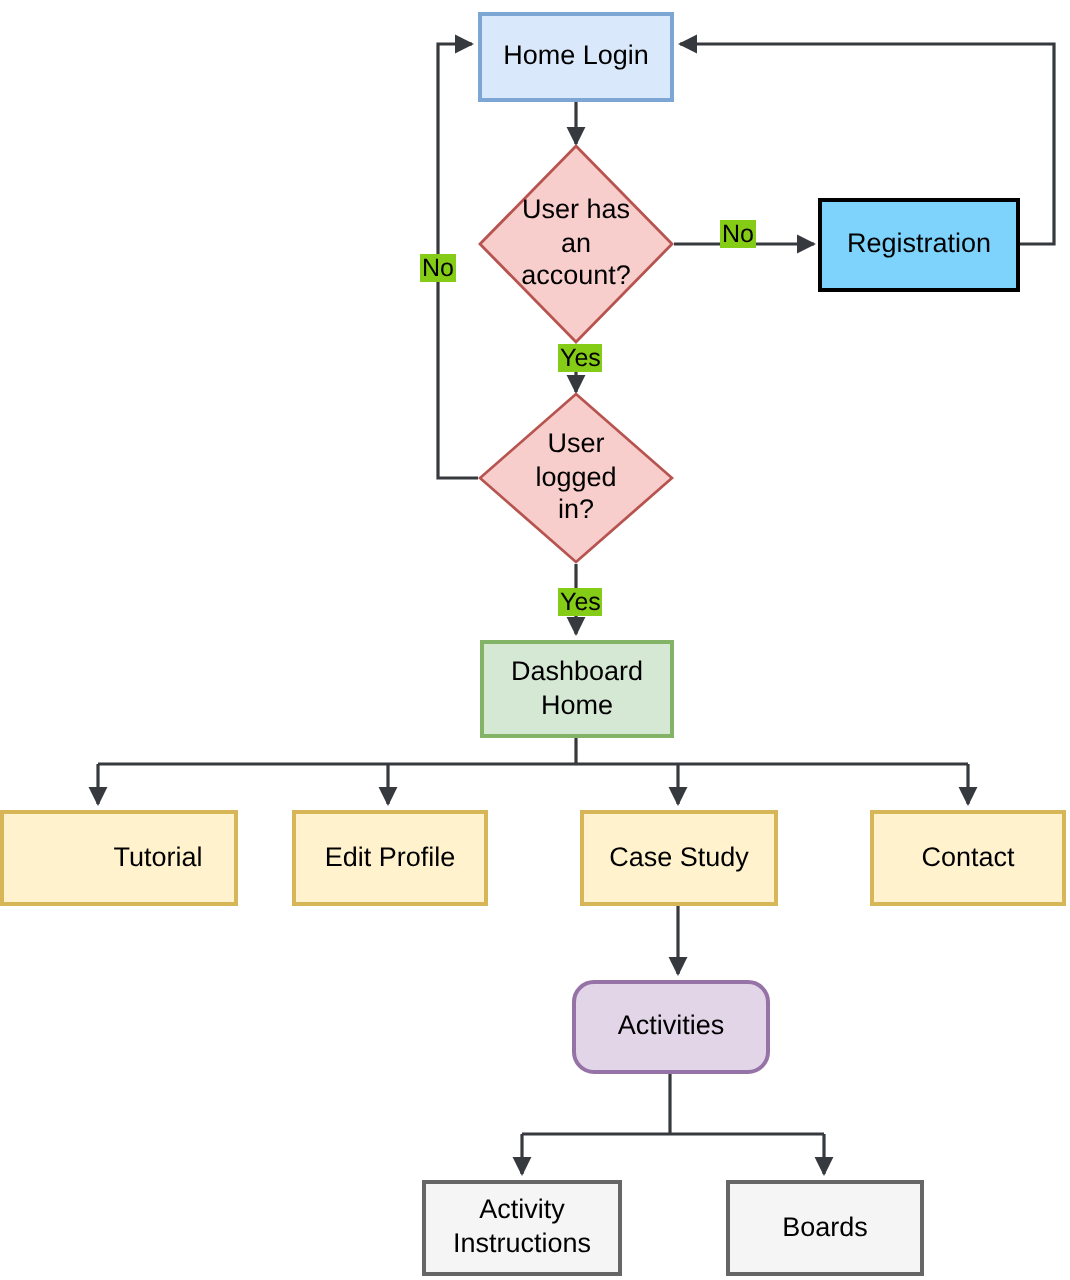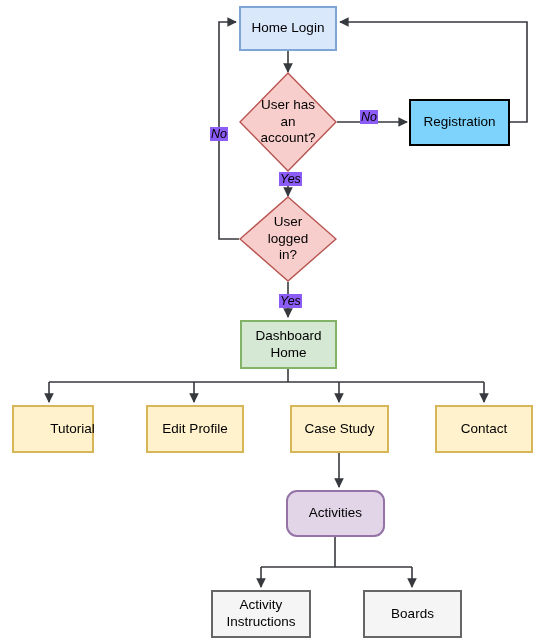--- a/index.html
+++ b/index.html
@@ -68,25 +68,24 @@
     color: #000000;
     line-height: 1.25;
     white-space: pre-line;
     padding: 0 18px;
     box-sizing: border-box;
   }
   .edge-label {
     position: absolute;
     font-size: 12.5px;
     color: #000000;
-    background: #8b5cf6;
+    background: #84cc16;
     padding: 0 1px;
     z-index: 3;
     white-space: nowrap;
-    font-style: italic;
   }
 </style>
 </head>
 <body>
 
 <div id="canvas">
 
   <svg id="flow-svg" viewBox="0 0 535 640" xmlns="http://www.w3.org/2000/svg">
     <defs>
       <marker id="arrow" viewBox="0 0 10 10" refX="9" refY="5" markerWidth="6" markerHeight="6" orient="auto-start-reverse">
@@ -139,21 +138,21 @@
     <svg width="98" height="86" viewBox="0 0 98 86" xmlns="http://www.w3.org/2000/svg">
       <polygon points="49,1 97,43 49,85 1,43" fill="#f8cecc" stroke="#b85450" stroke-width="1.4"></polygon>
     </svg>
     <div class="diamond-label">User logged
 in?</div>
   </div>
 
   <div class="node green" style="left:240px; top:320px; width:97px; height:49px;">Dashboard
 Home</div>
 
-  <div class="node yellow" style="left:12px; top:405px; width:82px; height:48px;padding-left:39px;">Tutorial</div>
+  <div class="node yellow" style="left:0px; top:405px; width:119px; height:48px;padding-left:39px;">Tutorial</div>
 
   <div class="node yellow" style="left:146px; top:405px; width:98px; height:48px;">Edit Profile</div>
 
   <div class="node yellow" style="left:290px; top:405px; width:99px; height:48px;">Case Study</div>
 
   <div class="node yellow" style="left:435px; top:405px; width:98px; height:48px;">Contact</div>
 
   <div class="node purple" style="left:286px; top:490px; width:99px; height:47px;">Activities</div>
 
   <div class="node gray" style="left:211px; top:590px; width:100px; height:48px;">Activity

